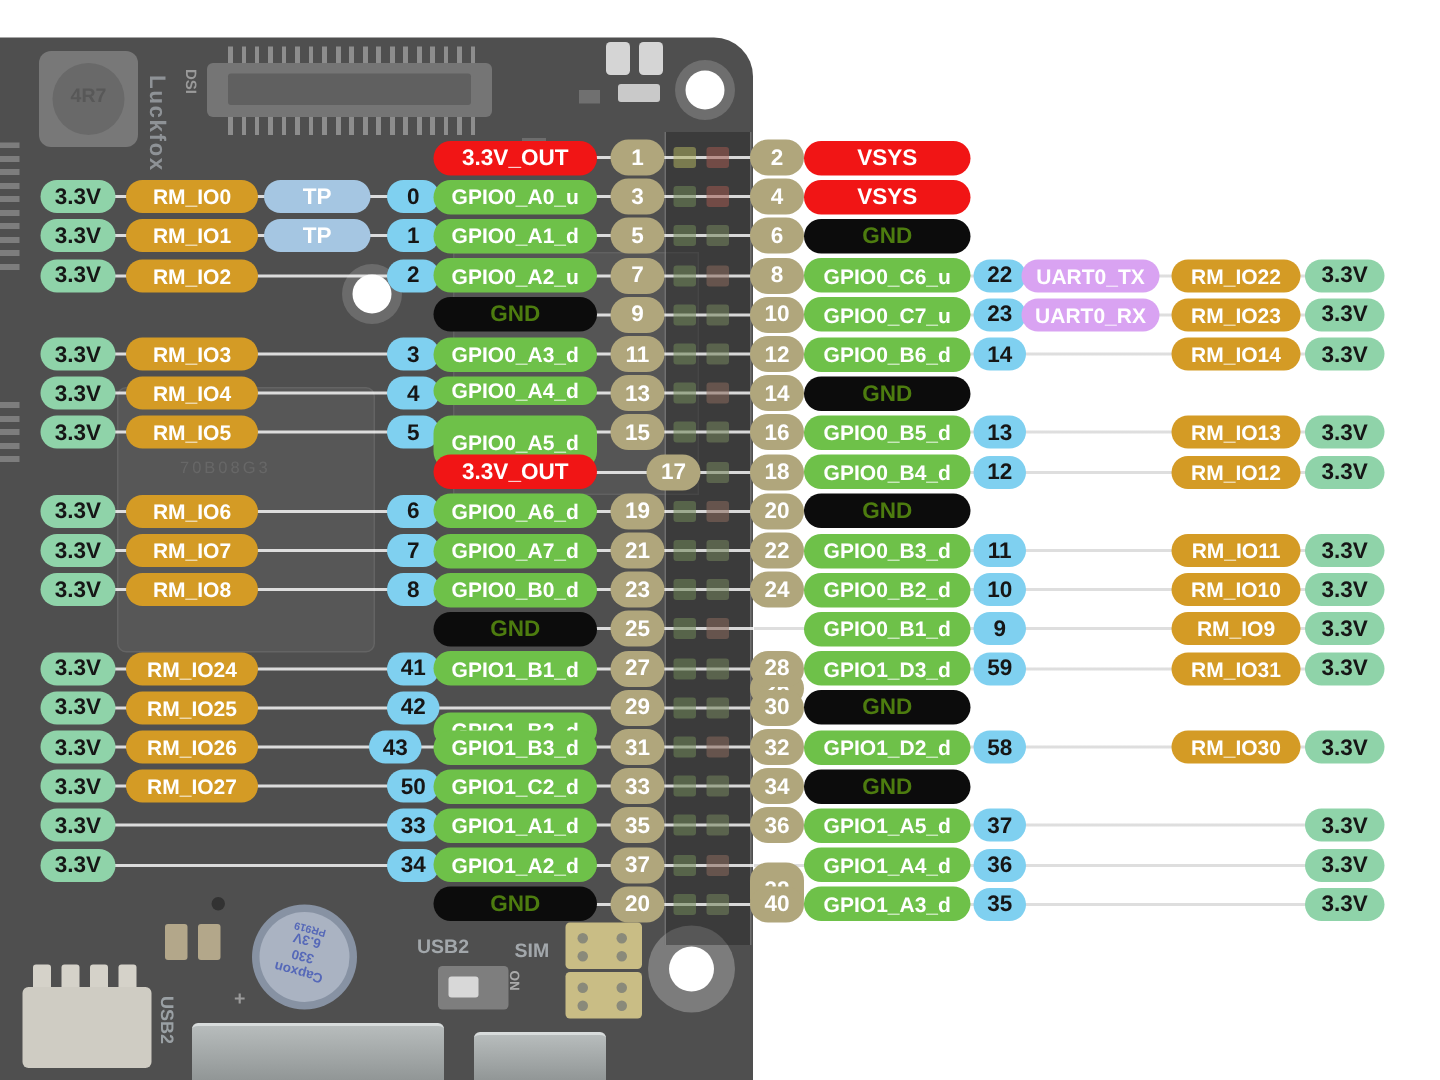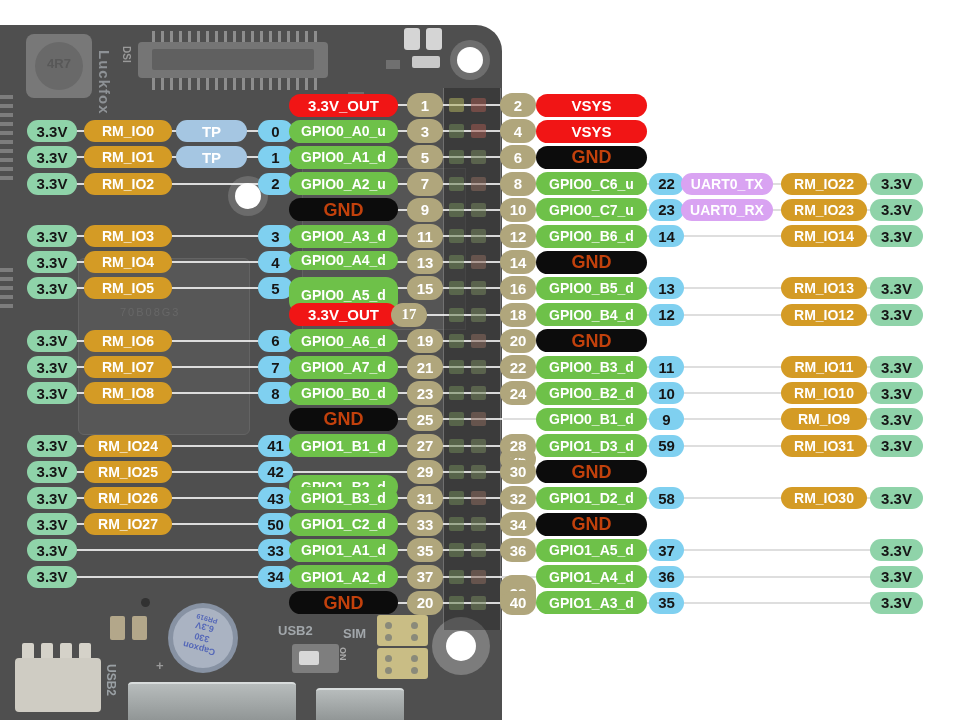--- a/index.html
+++ b/index.html
@@ -14,21 +14,21 @@
   
   .pill{position:absolute;display:flex;align-items:center;justify-content:center;
         border-radius:12px;font-weight:700;font-size:14px;z-index:2;line-height:1;
         white-space:nowrap;}
   .p-mint{background:#8fd3a9;color:#161616;font-size:15px;}
   .p-gold{background:#d49b25;color:#ffffff;}
   .p-tp{background:#a5c6e2;color:#ffffff;font-size:15px;}
   .p-cyan{background:#7fd0f0;color:#161616;font-size:15px;}
   .p-red{background:#f11515;color:#ffffff;font-size:15px;}
   .p-gpio{background:#6ec149;color:#ffffff;}
-  .p-gnd{background:#0c0c0c;color:#c2410c;font-size:18px;text-align:center;}
+  .p-gnd{background:#0c0c0c;color:#4d7c0f;font-size:15px;text-align:center;}
   .p-uart{background:#d9a3f2;color:#ffffff;}
   .p-tan{background:#b0a67c;color:#ffffff;font-size:15px;}
   .rowline{position:absolute;height:2px;z-index:1;}
   .chipbit{position:absolute;z-index:1;opacity:.55;border-radius:2px;}
   .comb-v{background:repeating-linear-gradient(180deg,#7d7d7d 0 4px,transparent 4px 9px);}
   .comb-h{background:repeating-linear-gradient(90deg,#8d8d8d 0 3px,transparent 3px 9px);}
 </style>
 </head>
 <body>
 
@@ -206,21 +206,21 @@
       <div class="pill p-tan" style="left: 407px; top: 276.4px; width: 36px; height: 24px;">15</div>
       <div class="pill p-tan" style="left: 500px; top: 276.4px; width: 36px; height: 24px;">16</div>
       <div class="pill p-gpio" style="left: 536px; top: 276.9px; width: 111px; height: 23px;">GPIO0_B5_d</div>
       <div class="pill p-cyan" style="left: 649px; top: 277.4px; width: 35px; height: 22px;">13</div>
       <div class="pill p-gold" style="left: 781px; top: 277.4px; width: 86px; height: 22px;">RM_IO13</div>
       <div class="pill p-mint" style="left: 870px; top: 277.4px; width: 53px; height: 22px;">3.3V</div>
       <div class="rowline" style="left: 52px; top: 287.4px; width: 844.5px; background: linear-gradient(to right, rgba(255, 255, 255, 0.8) 0px, rgba(255, 255, 255, 0.8) 53.3%, rgb(222, 222, 222) 53.3%);"></div>
       <div class="chipbit" style="left: 449px; top: 281.4px; width: 15px; height: 14px; background: rgb(111, 135, 87);"></div>
       <div class="chipbit" style="left: 471px; top: 281.4px; width: 15px; height: 14px; background: rgb(117, 133, 92);"></div>
       <div class="pill p-red" style="left: 289px; top: 303.1px; width: 109px; height: 23px;">3.3V_OUT</div>
-      <div class="pill p-tan" style="left: 391px; top: 302.6px; width: 36px; height: 24px; font-family: Liberation Serif, serif;">17</div>
+      <div class="pill p-tan" style="left: 431px; top: 302.6px; width: 36px; height: 24px;">17</div>
       <div class="pill p-tan" style="left: 500px; top: 302.6px; width: 36px; height: 24px;">18</div>
       <div class="pill p-gpio" style="left: 536px; top: 303.1px; width: 111px; height: 23px;">GPIO0_B4_d</div>
       <div class="pill p-cyan" style="left: 649px; top: 303.6px; width: 35px; height: 22px;">12</div>
       <div class="pill p-gold" style="left: 781px; top: 303.6px; width: 86px; height: 22px;">RM_IO12</div>
       <div class="pill p-mint" style="left: 870px; top: 303.6px; width: 53px; height: 22px;">3.3V</div>
       <div class="rowline" style="left: 343.5px; top: 313.6px; width: 553px; background: linear-gradient(to right, rgba(255, 255, 255, 0.8) 0px, rgba(255, 255, 255, 0.8) 28.7%, rgb(222, 222, 222) 28.7%);"></div>
       <div class="chipbit" style="left: 449px; top: 307.6px; width: 15px; height: 14px; background: rgb(111, 135, 87);"></div>
       <div class="chipbit" style="left: 471px; top: 307.6px; width: 15px; height: 14px; background: rgb(117, 133, 92);"></div>
       <div class="pill p-mint" style="left: 27px; top: 329.8px; width: 50px; height: 22px;">3.3V</div>
       <div class="pill p-gold" style="left: 84px; top: 329.8px; width: 88px; height: 22px;">RM_IO6</div>
@@ -286,21 +286,21 @@
       <div class="pill p-cyan" style="left: 258px; top: 460.8px; width: 35px; height: 22px;">42</div>
       <div class="pill p-gpio" style="left: 289px; top: 460.3px; width: 109px; height: 23px; margin-top: 15px;">GPIO1_B2_d</div>
       <div class="pill p-tan" style="left: 407px; top: 459.8px; width: 36px; height: 24px;">29</div>
       <div class="pill p-tan" style="left: 500px; top: 459.8px; width: 36px; height: 24px;">30</div>
       <div class="pill p-gnd" style="left: 536px; top: 460.3px; width: 111px; height: 23px;">GND</div>
       <div class="rowline" style="left: 52px; top: 470.8px; width: 539.5px; background: linear-gradient(to right, rgba(255, 255, 255, 0.8) 0px, rgba(255, 255, 255, 0.8) 83.4%, rgb(222, 222, 222) 83.4%);"></div>
       <div class="chipbit" style="left: 449px; top: 464.8px; width: 15px; height: 14px; background: rgb(111, 135, 87);"></div>
       <div class="chipbit" style="left: 471px; top: 464.8px; width: 15px; height: 14px; background: rgb(117, 133, 92);"></div>
       <div class="pill p-mint" style="left: 27px; top: 487px; width: 50px; height: 22px;">3.3V</div>
       <div class="pill p-gold" style="left: 84px; top: 487px; width: 88px; height: 22px;">RM_IO26</div>
-      <div class="pill p-cyan" style="left: 258px; top: 487px; width: 35px; height: 22px;">43</div>
+      <div class="pill p-cyan" style="left: 246px; top: 487px; width: 35px; height: 22px;">43</div>
       <div class="pill p-gpio" style="left: 289px; top: 486.5px; width: 109px; height: 23px;">GPIO1_B3_d</div>
       <div class="pill p-tan" style="left: 407px; top: 486px; width: 36px; height: 24px;">31</div>
       <div class="pill p-tan" style="left: 500px; top: 486px; width: 36px; height: 24px;">32</div>
       <div class="pill p-gpio" style="left: 536px; top: 486.5px; width: 111px; height: 23px;">GPIO1_D2_d</div>
       <div class="pill p-cyan" style="left: 649px; top: 487px; width: 35px; height: 22px;">58</div>
       <div class="pill p-gold" style="left: 781px; top: 487px; width: 86px; height: 22px;">RM_IO30</div>
       <div class="pill p-mint" style="left: 870px; top: 487px; width: 53px; height: 22px;">3.3V</div>
       <div class="rowline" style="left: 52px; top: 497px; width: 844.5px; background: linear-gradient(to right, rgba(255, 255, 255, 0.8) 0px, rgba(255, 255, 255, 0.8) 53.3%, rgb(222, 222, 222) 53.3%);"></div>
       <div class="chipbit" style="left: 449px; top: 491px; width: 15px; height: 14px; background: rgb(111, 135, 87);"></div>
       <div class="chipbit" style="left: 471px; top: 491px; width: 15px; height: 14px; background: rgb(138, 106, 92);"></div>

